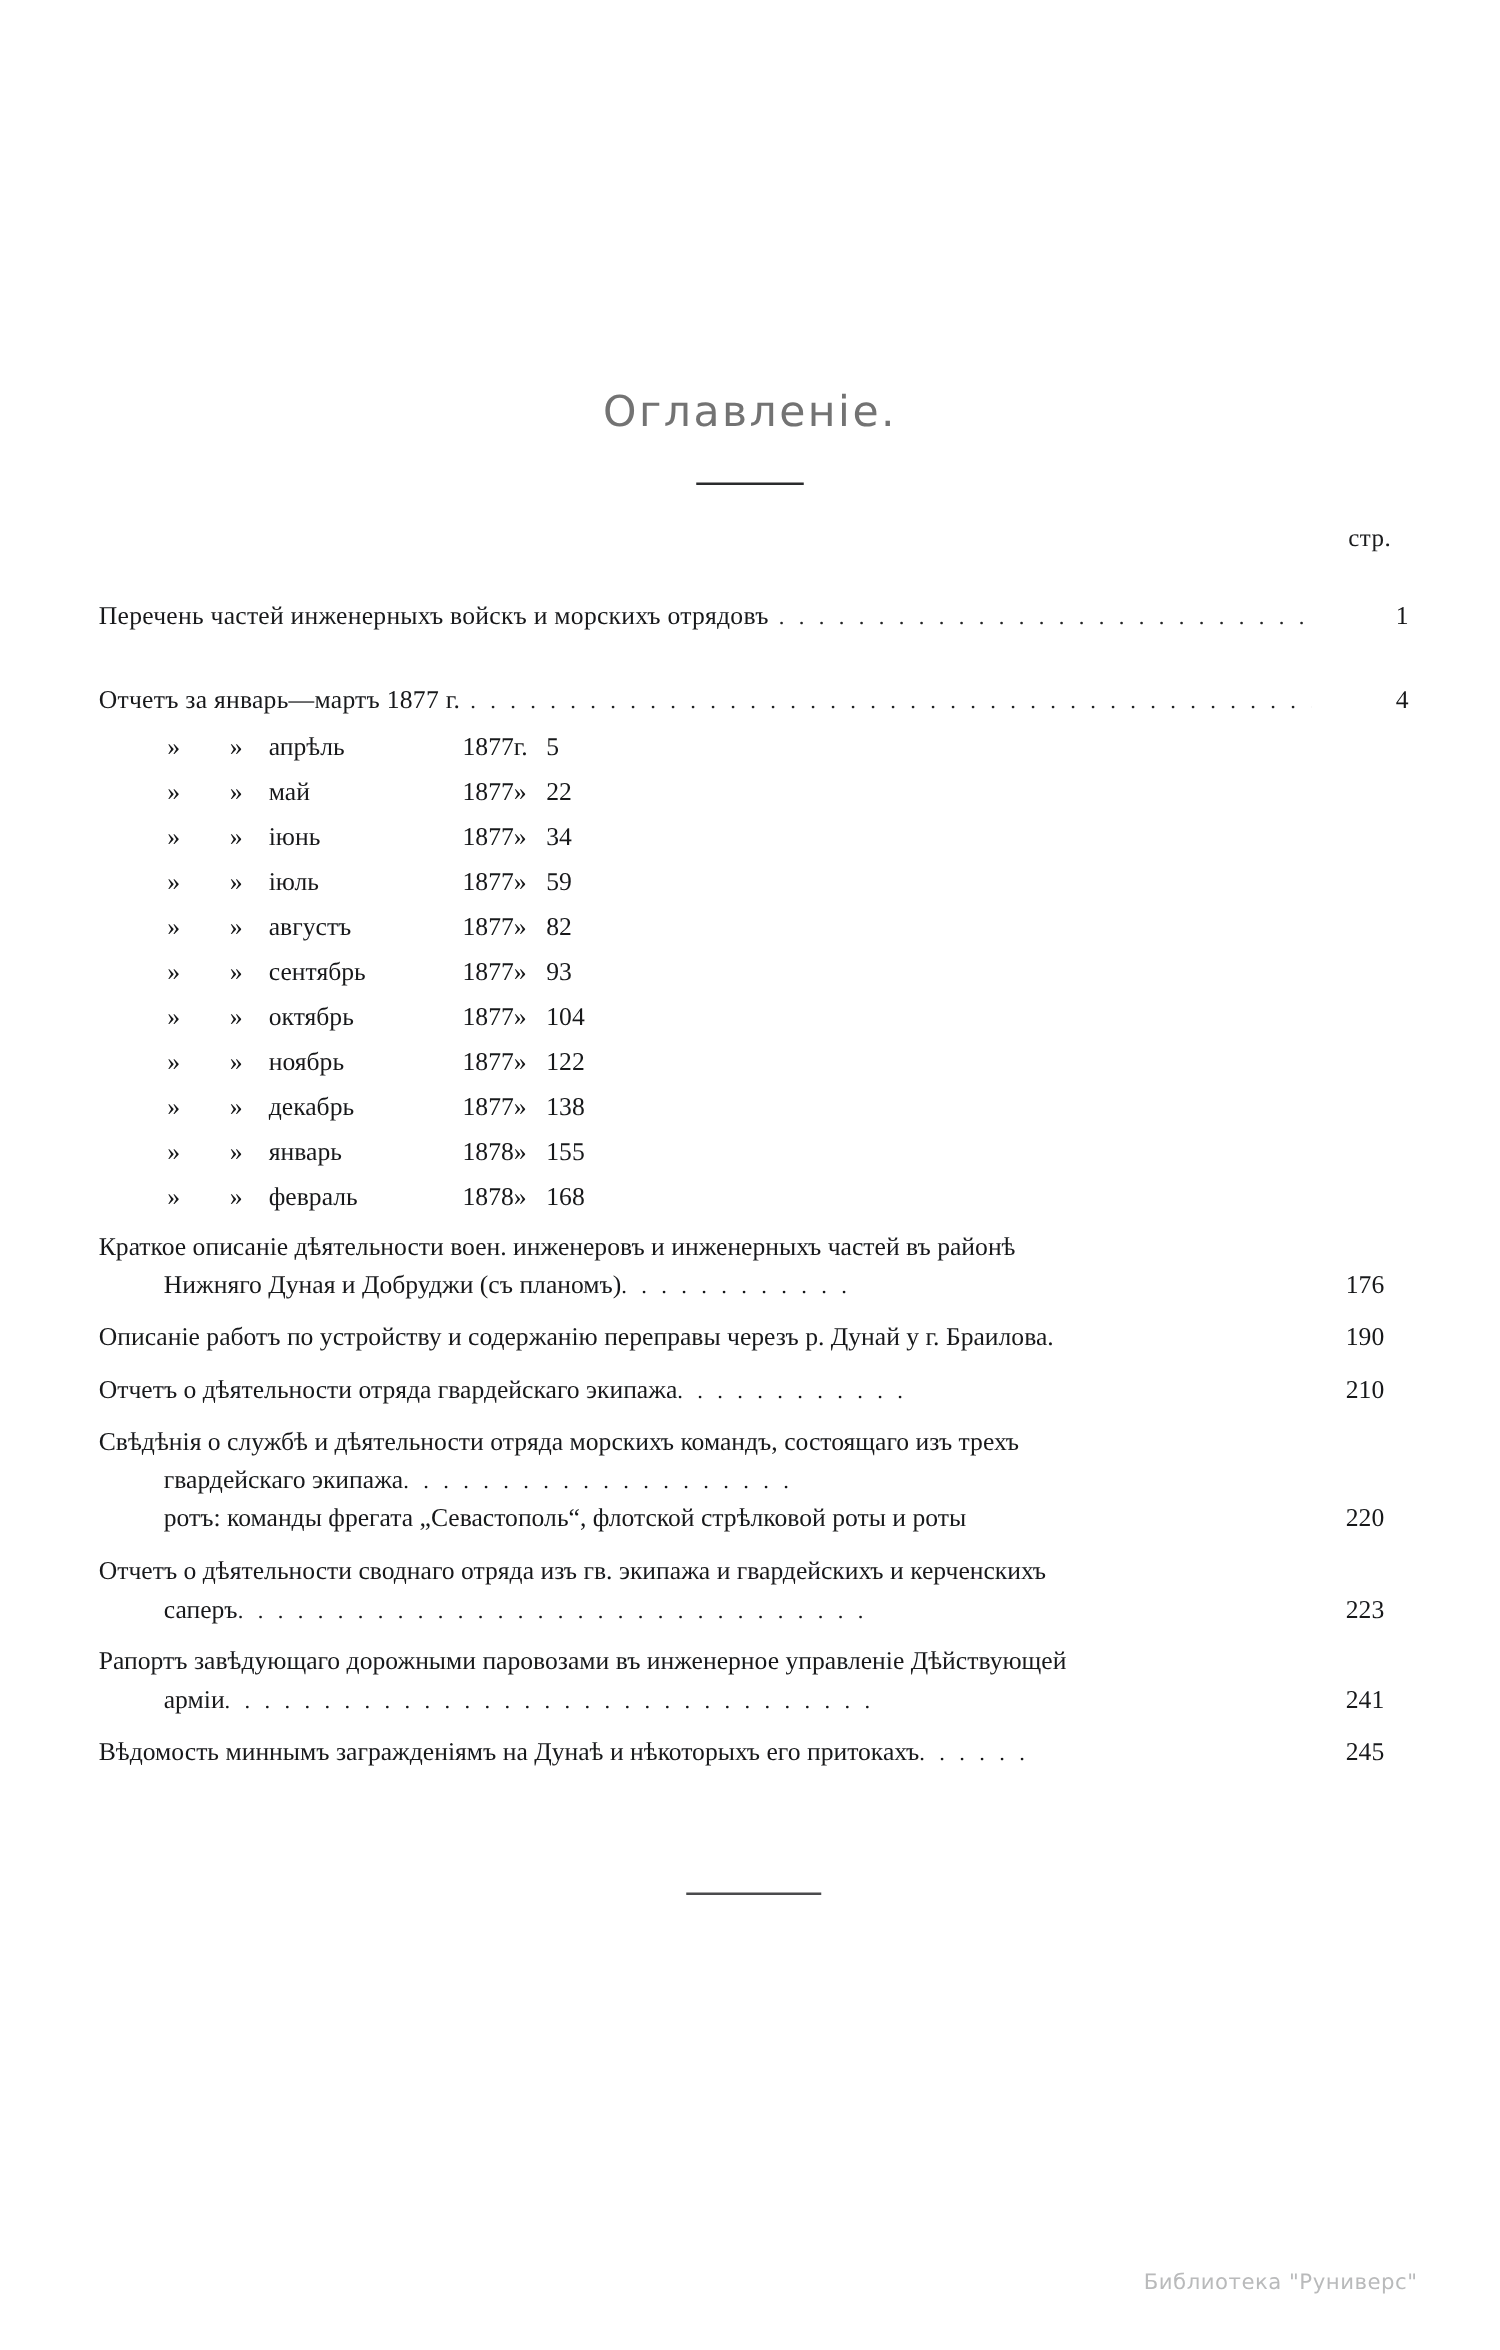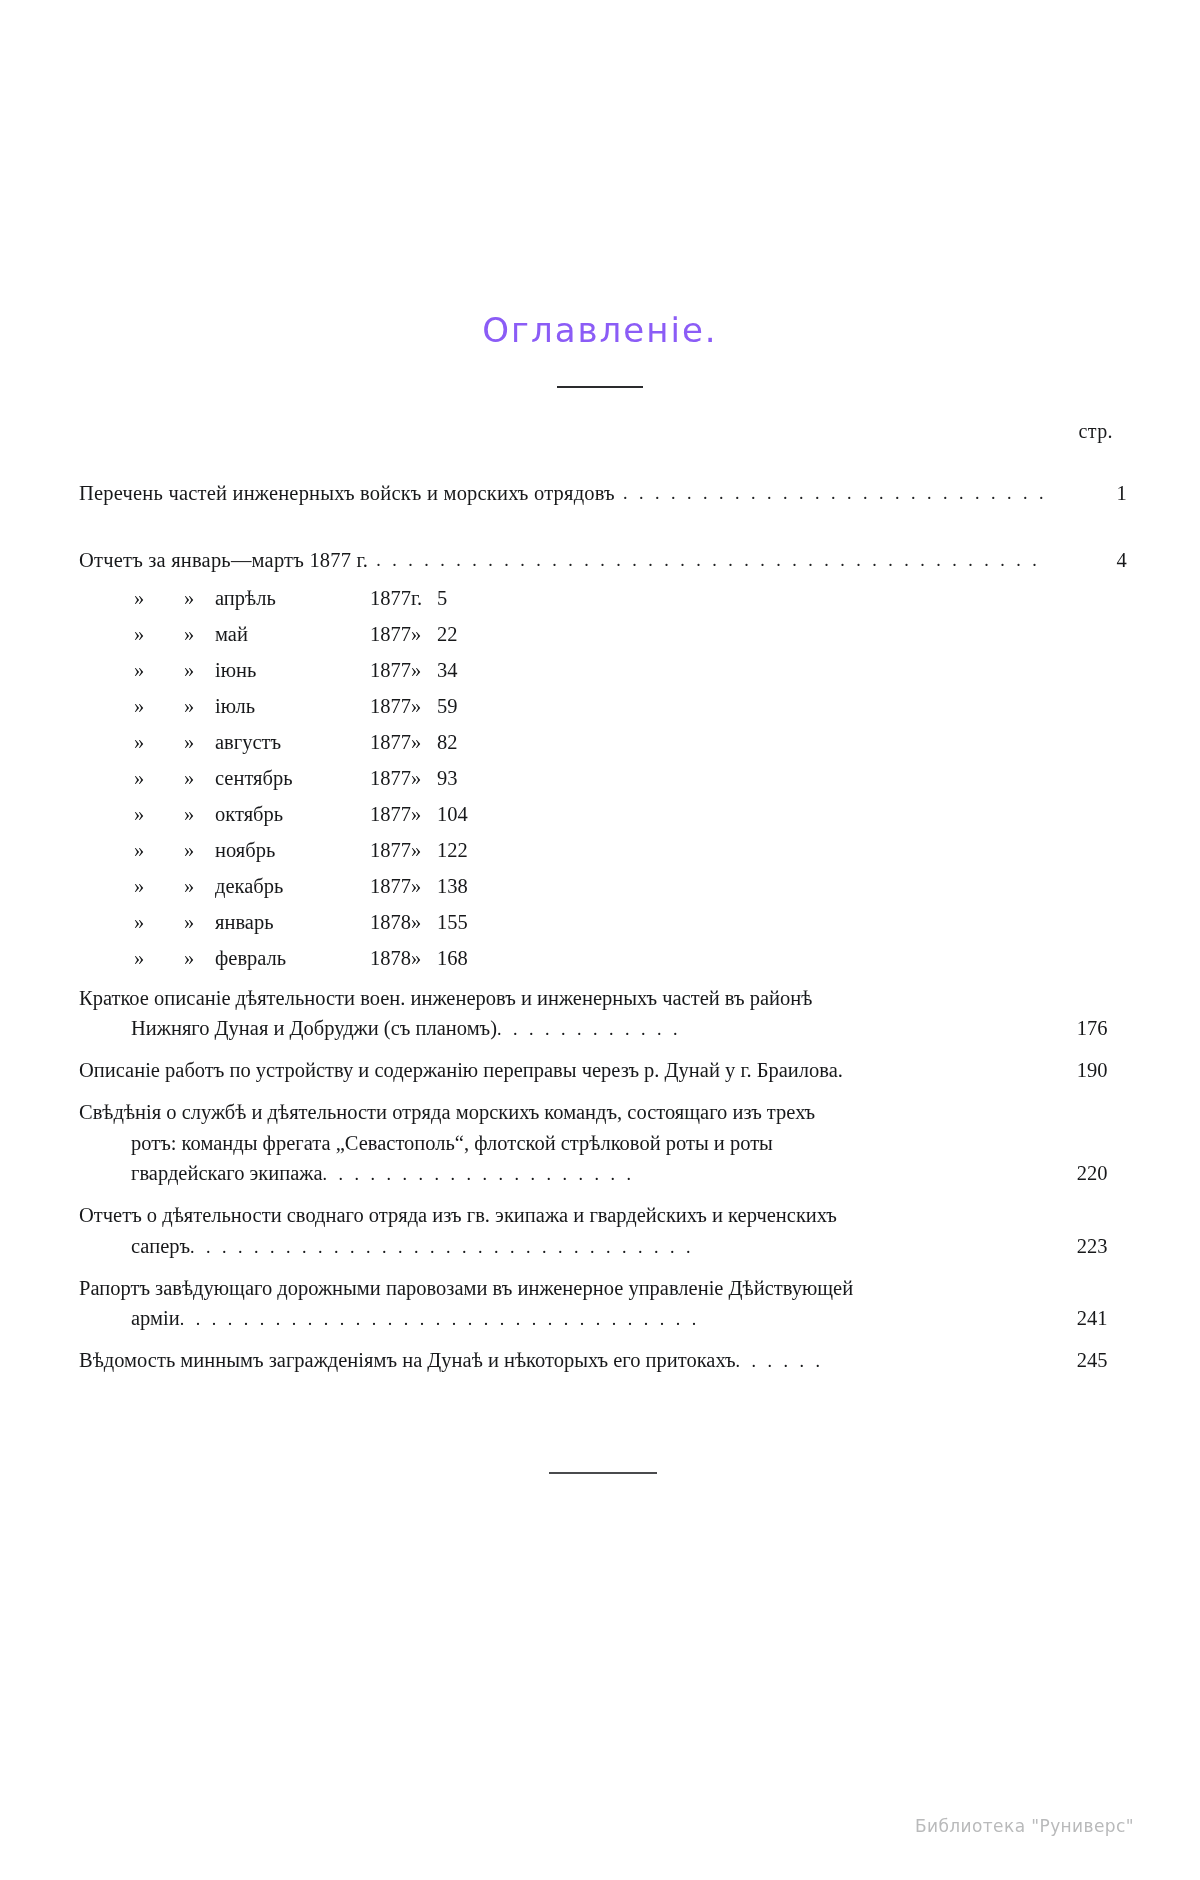--- a/index.html
+++ b/index.html
@@ -19,21 +19,21 @@
     position: absolute;
     inset: 0;
     padding: 0;
   }
   .title {
     text-align: center;
     font-family: "DejaVu Sans", sans-serif;
     font-size: 34px;
     letter-spacing: 2px;
     font-weight: 400;
-    color: #8b5cf6;
+    color: #737373;
     margin: 0;
     padding-top: 310px;
   }
   .rule-short {
     width: 86px;
     height: 0;
     border-top: 2px solid #2a2b2d;
     margin: 36px auto 0 auto;
   }
   .content {
@@ -311,25 +311,29 @@
         <span class="ptext">Краткое описаніе дѣятельности воен. инженеровъ и инженерныхъ частей въ районѣ</span>
         <span class="indent2"><span>Нижняго Дуная и Добруджи (съ планомъ)</span><span class="dots-inline">. . . . . . . . . . . .</span></span>
         <span class="pg-abs">176</span>
       </div>
 
       <div class="prow">
         <span class="ptext">Описаніе работъ по устройству и содержанію переправы черезъ р. Дунай у г. Браилова.</span>
         <span class="pg-abs">190</span>
       </div>
 
+      <div class="prow">
+        <span class="ptext"><span>Отчетъ о дѣятельности отряда гвардейскаго экипажа</span><span class="dots-inline">. . . . . . . . . . . .</span></span>
+        <span class="pg-abs">210</span>
+      </div>
 
       <div class="prow">
         <span class="ptext">Свѣдѣнія о службѣ и дѣятельности отряда морскихъ командъ, состоящаго изъ трехъ</span>
+        <span class="indent2"><span>гвардейскаго экипажа</span><span class="dots-inline">. . . . . . . . . . . . . . . . . . . .</span></span>
         <span class="indent2">ротъ: команды фрегата „Севастополь“, флотской стрѣлковой роты и роты</span>
-        <span class="indent2"><span>гвардейскаго экипажа</span><span class="dots-inline">. . . . . . . . . . . . . . . . . . . .</span></span>
         <span class="pg-abs">220</span>
       </div>
 
       <div class="prow">
         <span class="ptext">Отчетъ о дѣятельности своднаго отряда изъ гв. экипажа и гвардейскихъ и керченскихъ</span>
         <span class="indent2"><span>саперъ</span><span class="dots-inline">. . . . . . . . . . . . . . . . . . . . . . . . . . . . . . . .</span></span>
         <span class="pg-abs">223</span>
       </div>
 
       <div class="prow">

